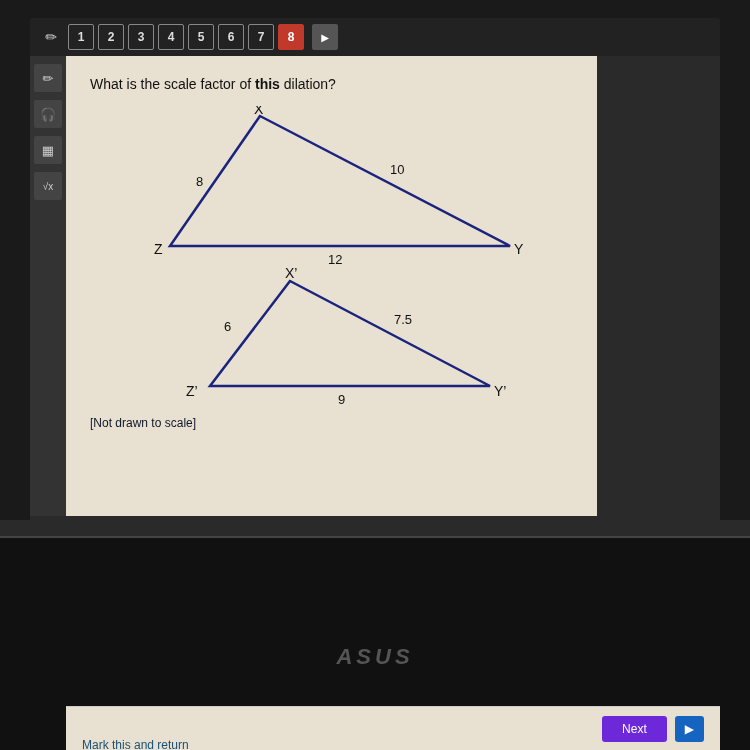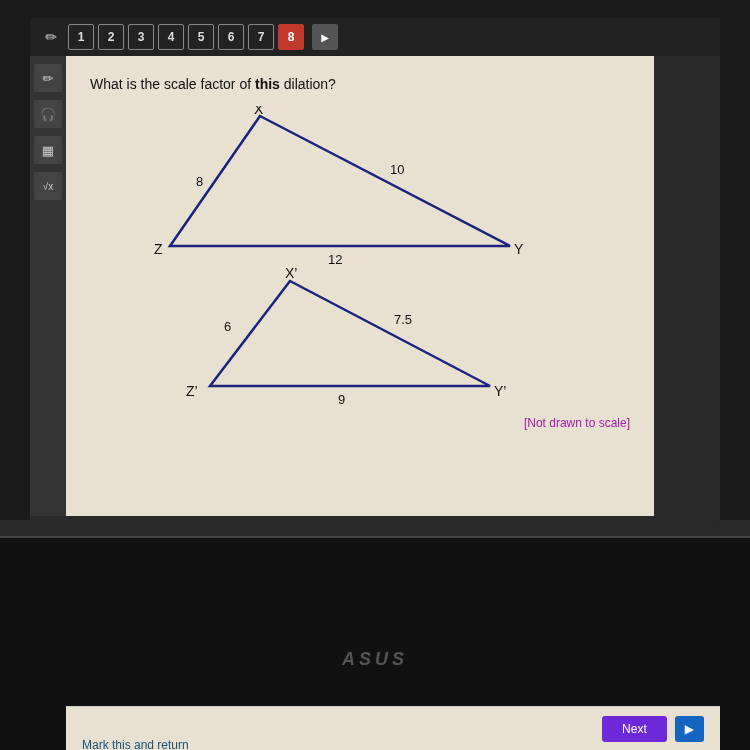--- a/index.html
+++ b/index.html
@@ -106,21 +106,21 @@
       color: #ccc;
       font-size: 13px;
       cursor: pointer;
     }
 
     
     .main-content {
       position: absolute;
       left: 66px;
       top: 56px;
-      width: 588px;
+      width: 531px;
       height: 460px;
       background: #e8e0d0;
       padding: 20px 24px 16px 24px;
       overflow: hidden;
     }
 
     .question-text {
       font-size: 14px;
       color: #111;
       margin-bottom: 14px;
@@ -132,23 +132,23 @@
     }
 
     
     .diagram-container {
       position: relative;
       width: 100%;
       height: 320px;
     }
 
     .not-to-scale {
-      text-align: right;
-      font-size: 12px;
-      color: #a21caf;
+      text-align: left;
+      font-size: 12px;
+      color: #0f172a;
       margin-top: -10px;
     }
 
     
     .bottom-bar {
       position: absolute;
       bottom: 0;
       left: 66px;
       width: 654px;
       height: 44px;
@@ -223,21 +223,21 @@
       border-bottom: 2px solid #444;
     }
 
     
     .asus-logo {
       position: absolute;
       bottom: 80px;
       left: 50%;
       transform: translateX(-50%);
       color: #555;
-      font-size: 18px;
+      font-size: 22px;
       font-weight: bold;
       letter-spacing: 4px;
       font-style: italic;
     }
   </style>
 </head>
 <body>
 
 <div class="laptop-bottom"></div>
 <div class="laptop-bezel-bar"></div>

